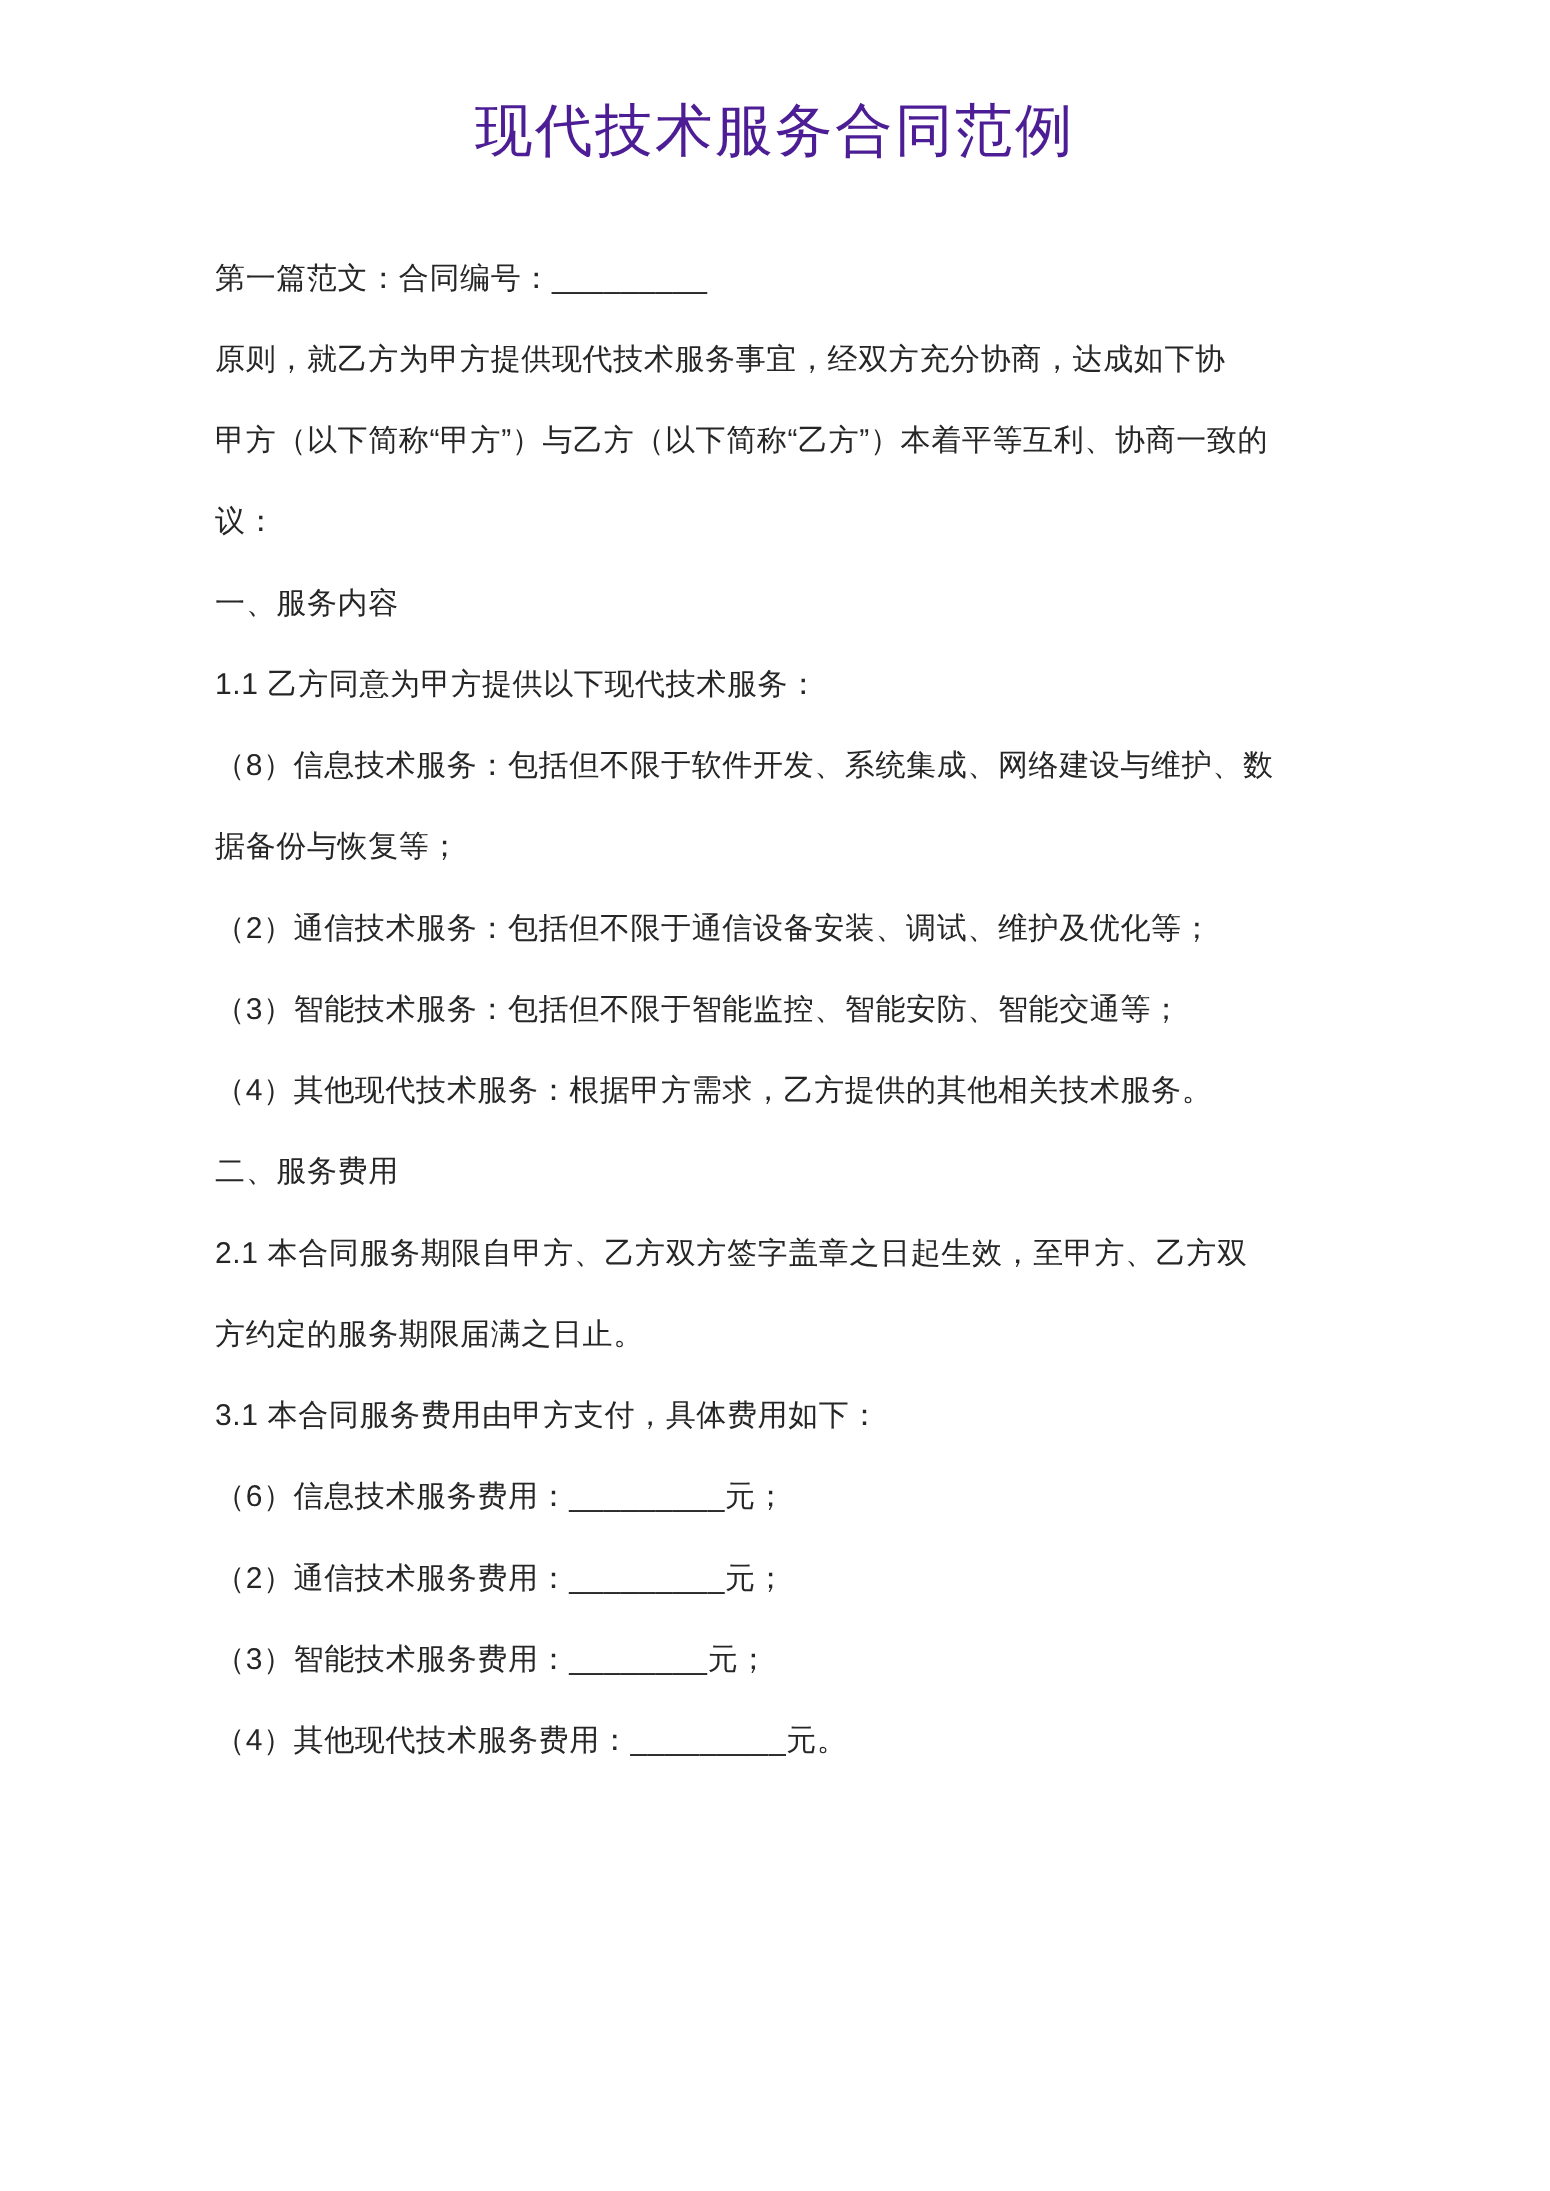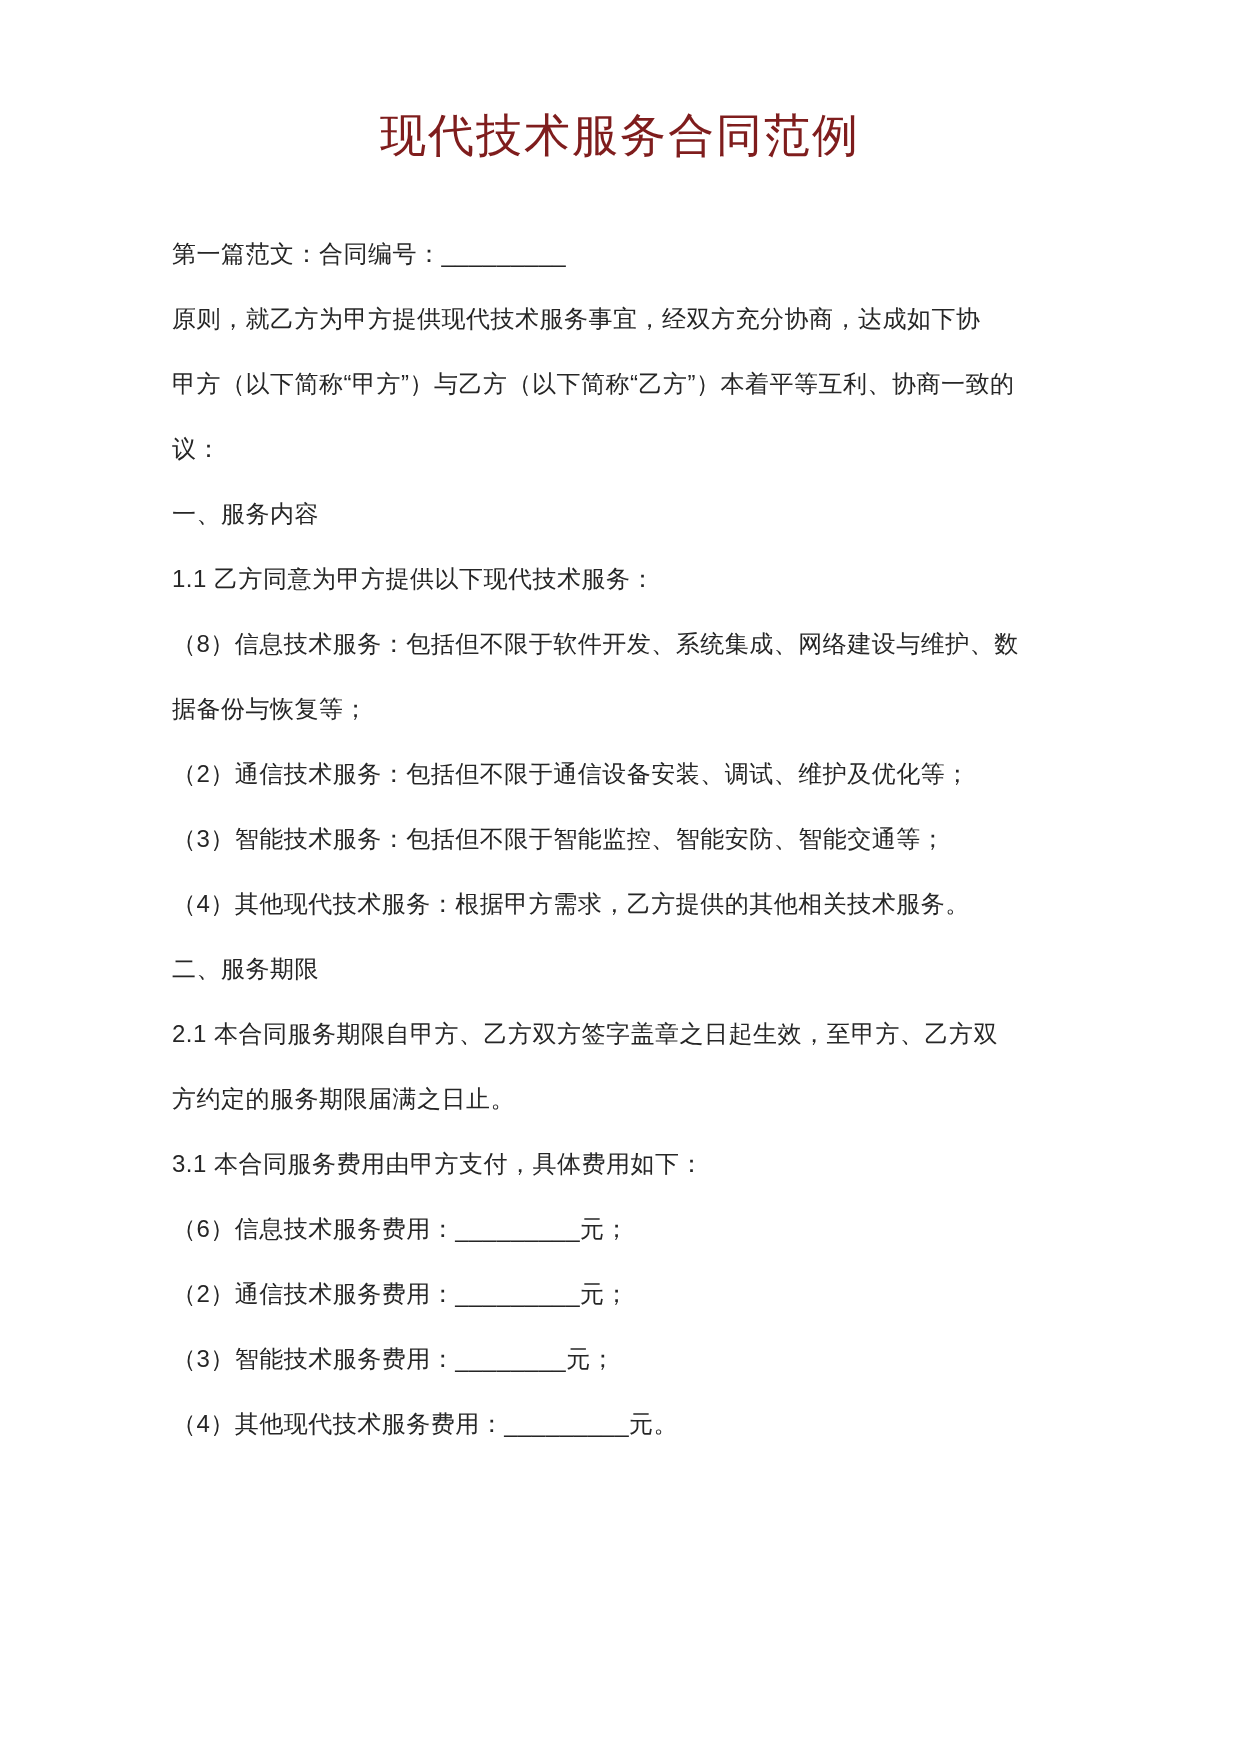--- a/index.html
+++ b/index.html
@@ -11,28 +11,28 @@
       position: relative;
       width: 1240px;
       height: 1753px;
       background: #ffffff;
       overflow: hidden;
       font-family: "Liberation Sans", "DejaVu Sans", sans-serif;
       color: #2b2b2b;
     }
     .doc-title {
       margin: 0;
-      padding-top: 107px;
+      padding-top: 76px;
       height: 56px;
       line-height: 56px;
       text-align: center;
       font-size: 46px;
       font-weight: 300;
       letter-spacing: 2px;
-      color: #7f1d1d;
+      color: #4c1d95;
     }
     .doc-content {
       margin: 58px 150px 0 172px;
     }
     .doc-line {
       height: 65px;
       line-height: 65px;
       font-size: 24px;
       font-weight: 300;
       letter-spacing: 0.5px;
@@ -50,21 +50,21 @@
     <div class="doc-line">原则，就乙方为甲方提供现代技术服务事宜，经双方充分协商，达成如下协</div>
     <div class="doc-line">甲方（以下简称“甲方”）与乙方（以下简称“乙方”）本着平等互利、协商一致的</div>
     <div class="doc-line">议：</div>
     <div class="doc-line">一、服务内容</div>
     <div class="doc-line">1.1 乙方同意为甲方提供以下现代技术服务：</div>
     <div class="doc-line">（8）信息技术服务：包括但不限于软件开发、系统集成、网络建设与维护、数</div>
     <div class="doc-line">据备份与恢复等；</div>
     <div class="doc-line">（2）通信技术服务：包括但不限于通信设备安装、调试、维护及优化等；</div>
     <div class="doc-line">（3）智能技术服务：包括但不限于智能监控、智能安防、智能交通等；</div>
     <div class="doc-line">（4）其他现代技术服务：根据甲方需求，乙方提供的其他相关技术服务。</div>
-    <div class="doc-line">二、服务期限</div>
+    <div class="doc-line">二、服务费用</div>
     <div class="doc-line">2.1 本合同服务期限自甲方、乙方双方签字盖章之日起生效，至甲方、乙方双</div>
     <div class="doc-line">方约定的服务期限届满之日止。</div>
     <div class="doc-line">3.1 本合同服务费用由甲方支付，具体费用如下：</div>
     <div class="doc-line">（6）信息技术服务费用：_________元；</div>
     <div class="doc-line">（2）通信技术服务费用：_________元；</div>
     <div class="doc-line">（3）智能技术服务费用：________元；</div>
     <div class="doc-line">（4）其他现代技术服务费用：_________元。</div>
   </div>
 </div>
 

